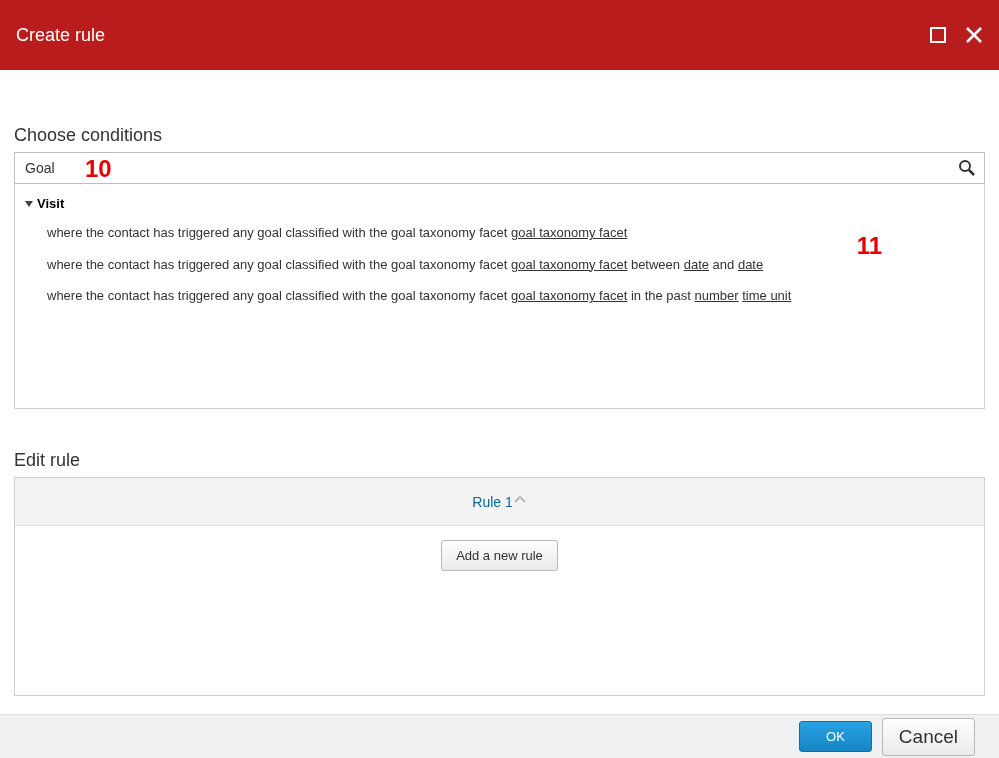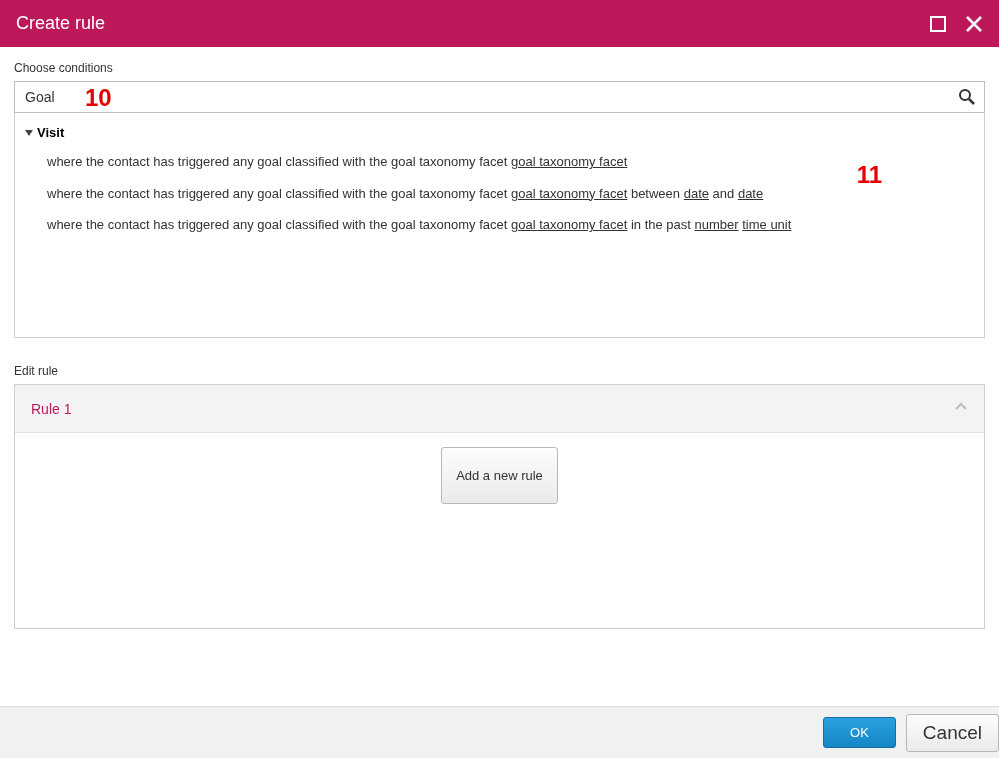--- a/index.html
+++ b/index.html
@@ -1,41 +1,41 @@
 <!DOCTYPE html>
 <html><head>
 <meta charset="utf-8">
 <style>
   * { box-sizing: border-box; margin: 0; padding: 0; }
   html, body { width: 999px; height: 758px; font-family: "Segoe UI", Arial, sans-serif; font-size: 13px; color: #333; background: #fff; }
-  .titlebar { background: #be185d; color: #fff; height: 47px; display: flex; align-items: center; justify-content: space-between; padding: 0 16px; }
+  .titlebar { background: #b91c1c; color: #fff; height: 70px; display: flex; align-items: center; justify-content: space-between; padding: 0 16px; }
   .titlebar .title { font-size: 18px; font-weight: 400; }
   .titlebar .controls { display: flex; gap: 18px; align-items: center; }
   .titlebar .controls .win-icon { width: 18px; height: 18px; display: inline-flex; align-items: center; justify-content: center; cursor: pointer; }
   .body { padding: 14px 14px 0 14px; }
-  .section-label { font-size: 12px; color: #333; margin-bottom: 6px; }
+  .section-label { font-size: 18px; color: #333; margin-bottom: 6px; margin-top: 41px; }
   .search-row { display: flex; border: 1px solid #bfbfbf; height: 32px; align-items: center; background: #fff; }
   .search-row input { flex: 1; border: none; outline: none; padding: 0 10px; font-size: 14px; color: #333; background: transparent; }
   .search-row .search-icon { width: 34px; display: flex; align-items: center; justify-content: center; cursor: pointer; }
   .conditions-box { border: 1px solid #cfcfcf; border-top: none; height: 225px; overflow-y: scroll; position: relative; padding: 6px 0 6px 4px; }
   .group-header { font-size: 13px; font-weight: 600; color: #000000; padding: 6px 0 6px 6px; display: flex; align-items: center; gap: 2px; cursor: pointer; }
   .tri { display: inline-block; width: 0; height: 0; border-left: 4px solid transparent; border-right: 4px solid transparent; border-top: 6px solid #444; margin-right: 2px; }
   .condition-item { padding: 7px 0 7px 28px; font-size: 13px; color: #333; cursor: pointer; line-height: 1.35; }
   .param { text-decoration: underline; color: #333; cursor: pointer; }
   .annotation { position: absolute; font-size: 24px; font-weight: 700; color: #e60000; pointer-events: none; }
   .edit-area { margin-top: 26px; }
   .rule-panel { border: 1px solid #cfcfcf; }
-  .rule-head { background: #f3f3f3; height: 48px; display: flex; align-items: center; justify-content: space-between; padding: 0 16px; color: #be185d; font-size: 14px; border-bottom: 1px solid #e2e2e2; }
+  .rule-head { background: #f3f3f3; height: 48px; display: flex; align-items: center; justify-content: center; padding: 0 16px; color: #0369a1; font-size: 14px; border-bottom: 1px solid #e2e2e2; }
   .rule-head .collapse { color: #bbb; cursor: pointer; }
   .rule-body { padding: 14px 0 14px 42px; font-size: 13px; color: #333; position: relative; border-bottom: 1px solid #e6e6e6; }
   .link-blue { color: #1f6fb2; text-decoration: underline; cursor: pointer; }
   .rule-actions { text-align: center; padding: 14px 0; }
-  .btn { display: inline-block; padding: 20px 14px; font-size: 13px; border: 1px solid #b8b8b8; border-radius: 3px; background: linear-gradient(#fdfdfd,#eaeaea); cursor: pointer; color: #333; }
+  .btn { display: inline-block; padding: 7px 14px; font-size: 13px; border: 1px solid #b8b8b8; border-radius: 3px; background: linear-gradient(#fdfdfd,#eaeaea); cursor: pointer; color: #333; }
   .rule-lower { height: 110px; }
-  .footer { position: fixed; bottom: 0; left: 0; right: 0; width: 999px; height: 52px; background: #f1f1f1; border-top: 1px solid #ddd; display: flex; justify-content: flex-end; align-items: center; padding: 0 0; gap: 10px; }
+  .footer { position: fixed; bottom: 0; left: 0; right: 0; width: 999px; height: 44px; background: #f1f1f1; border-top: 1px solid #ddd; display: flex; justify-content: flex-end; align-items: center; padding: 0 24px; gap: 10px; }
   .btn-primary { background: linear-gradient(#2aa1e0,#1586c6); border: 1px solid #0f6ea6; color: #fff; padding: 7px 26px; border-radius: 3px; font-size: 13px; cursor: pointer; }
   .btn-default { background: linear-gradient(#fdfdfd,#eaeaea); border: 1px solid #b8b8b8; color: #333; padding: 7px 16px; border-radius: 3px; font-size: 19px; cursor: pointer; }
   ::-webkit-scrollbar { width: 17px; }
   ::-webkit-scrollbar-track { background: #f0f0f0; }
   ::-webkit-scrollbar-thumb { background: #c2c2c2; }
   ::-webkit-scrollbar-button { background: #f0f0f0; height: 17px; }
 </style>
 </head>
 <body>
 

